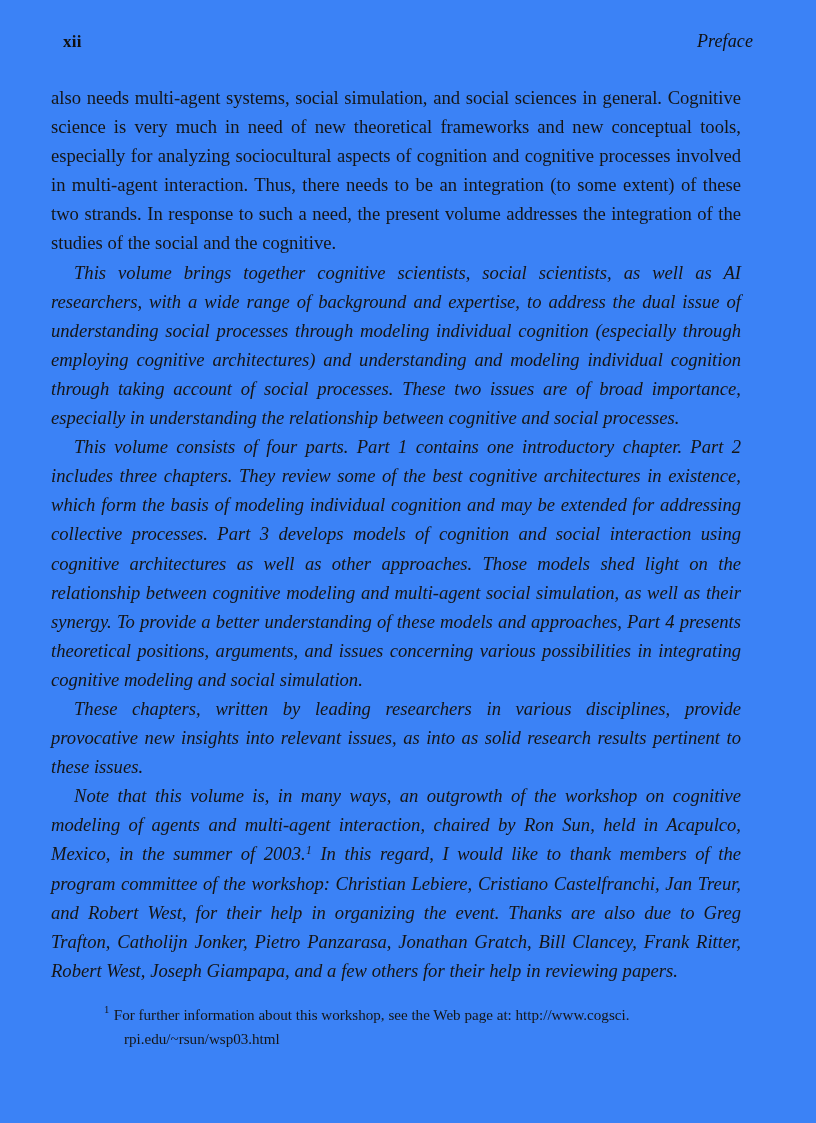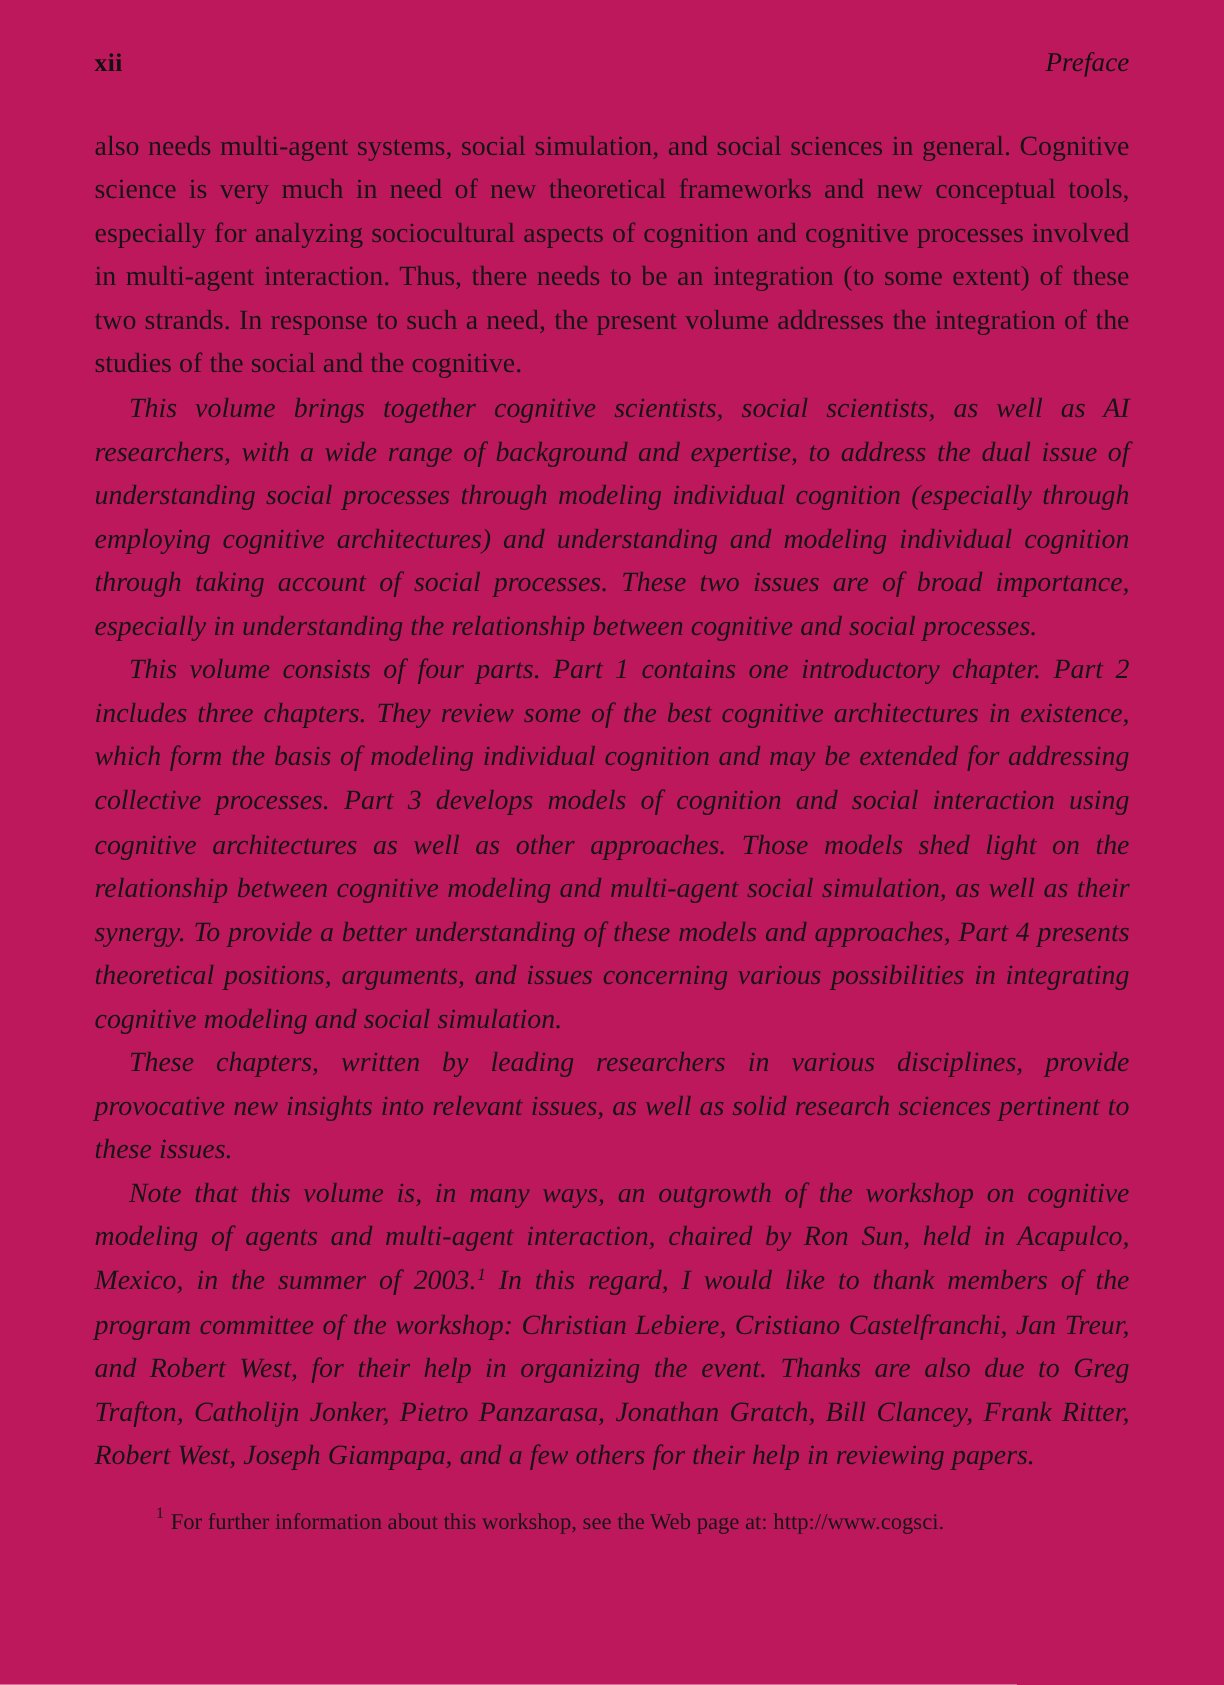--- a/index.html
+++ b/index.html
@@ -12,21 +12,21 @@
     width: 816px;
     height: 1123px;
     font-family: "Liberation Serif", "DejaVu Serif", serif;
     color: #1a1a1a;
     overflow: hidden;
   }
   .page {
     position: relative;
     width: 816px;
     height: 1123px;
-    background: #be185d;
+    background: #3b82f6;
     box-sizing: border-box;
   }
 
   
   .running-head {
     position: absolute;
     left: 63px;
     top: 32px;
     width: 690px;
     display: flex;
@@ -45,21 +45,21 @@
     font-style: italic;
     font-size: 18px;
     color: #111111;
     letter-spacing: 0.1px;
     text-align: center;
   }
 
   
   .textblock {
     position: absolute;
-    left: 63px;
+    left: 51px;
     top: 83px;
     width: 690px;
   }
   p.para {
     margin: 0;
     font-size: 18.6px;
     line-height: 29.1px;
     text-align: justify;
     text-justify: inter-word;
     -webkit-hyphens: none;
@@ -129,25 +129,25 @@
   </div>
 
   <div class="textblock">
 
     <p class="para">also needs multi-agent systems, social simulation, and social sciences in general. Cognitive science is very much in need of new theoretical frameworks and new conceptual tools, especially for analyzing sociocultural aspects of cognition and cognitive processes involved in multi-agent interaction. Thus, there needs to be an integration (to some extent) of these two strands. In response to such a need, the present volume addresses the integration of the studies of the social and the cognitive.</p>
 
     <p class="para indent">This volume brings together cognitive scientists, social scientists, as well as AI researchers, with a wide range of background and expertise, to address the dual issue of understanding social processes through modeling individual cognition (especially through employing cognitive architectures) and understanding and modeling individual cognition through taking account of social processes. These two issues are of broad importance, especially in understanding the relationship between cognitive and social processes.</p>
 
     <p class="para indent">This volume consists of four parts. Part 1 contains one introductory chapter. Part 2 includes three chapters. They review some of the best cognitive architectures in existence, which form the basis of modeling individual cognition and may be extended for addressing collective processes. Part 3 develops models of cognition and social interaction using cognitive architectures as well as other approaches. Those models shed light on the relationship between cognitive modeling and multi-agent social simulation, as well as their synergy. To provide a better understanding of these models and approaches, Part 4 presents theoretical positions, arguments, and issues concerning various possibilities in integrating cognitive modeling and social simulation.</p>
 
-    <p class="para indent">These chapters, written by leading researchers in various disciplines, provide provocative new insights into relevant issues, as well as solid research sciences pertinent to these issues.</p>
+    <p class="para indent">These chapters, written by leading researchers in various disciplines, provide provocative new insights into relevant issues, as into as solid research results pertinent to these issues.</p>
 
 
     <p class="para indent"><span>Note that this volume is, in many ways, an outgrowth of the workshop on cognitive modeling of agents and multi-agent interaction, chaired by Ron Sun, held in Acapulco, Mexico, in the summer of 2003.</span><sup class="fnref">1</sup><span> In this regard, I would like to thank members of the program committee of the workshop: Christian Lebiere, Cristiano Castelfranchi, Jan Treur, and Robert West, for their help in organizing the event. Thanks are also due to Greg Trafton, Catholijn Jonker, Pietro Panzarasa, Jonathan Gratch, Bill Clancey, Frank Ritter, Robert West, Joseph Giampapa, and a few others for their help in reviewing papers.</span></p>
 
   </div>
 
   <div class="footnote-zone">
     <hr class="footnote-rule">
-    <p class="footnote"><span class="fnmark">1</span><span>For further information about this workshop, see the Web page at: http://www.cogsci.</span></p>
+    <p class="footnote"><span class="fnmark">1</span><span>For further information about this workshop, see the Web page at: http://www.cogsci.</span><span class="fn-cont nobr">rpi.edu/~rsun/wsp03.html</span></p>
   </div>
 
 </div>
 
 </body></html>

